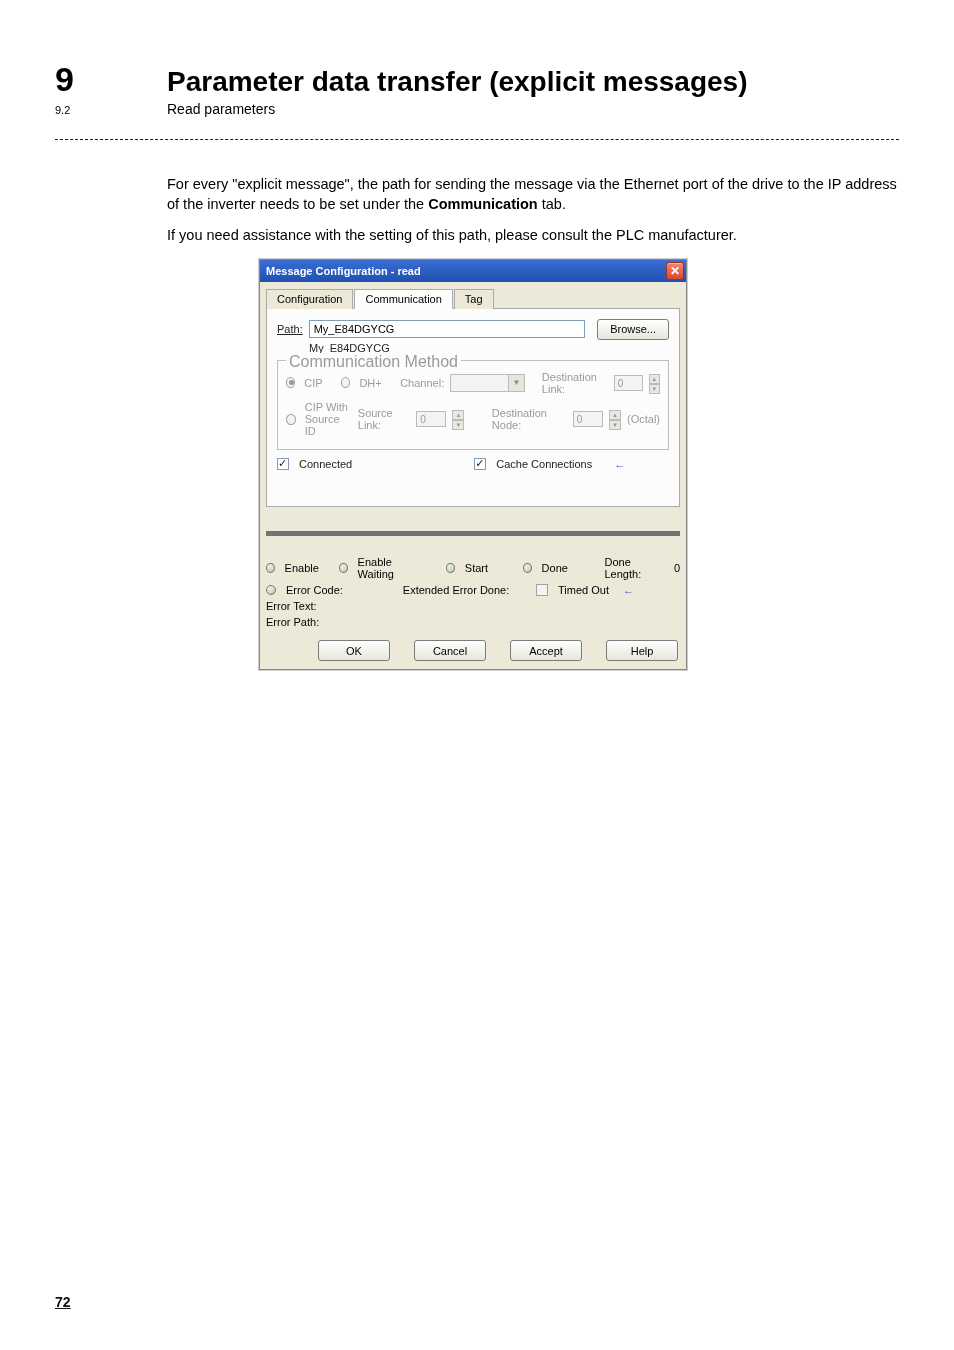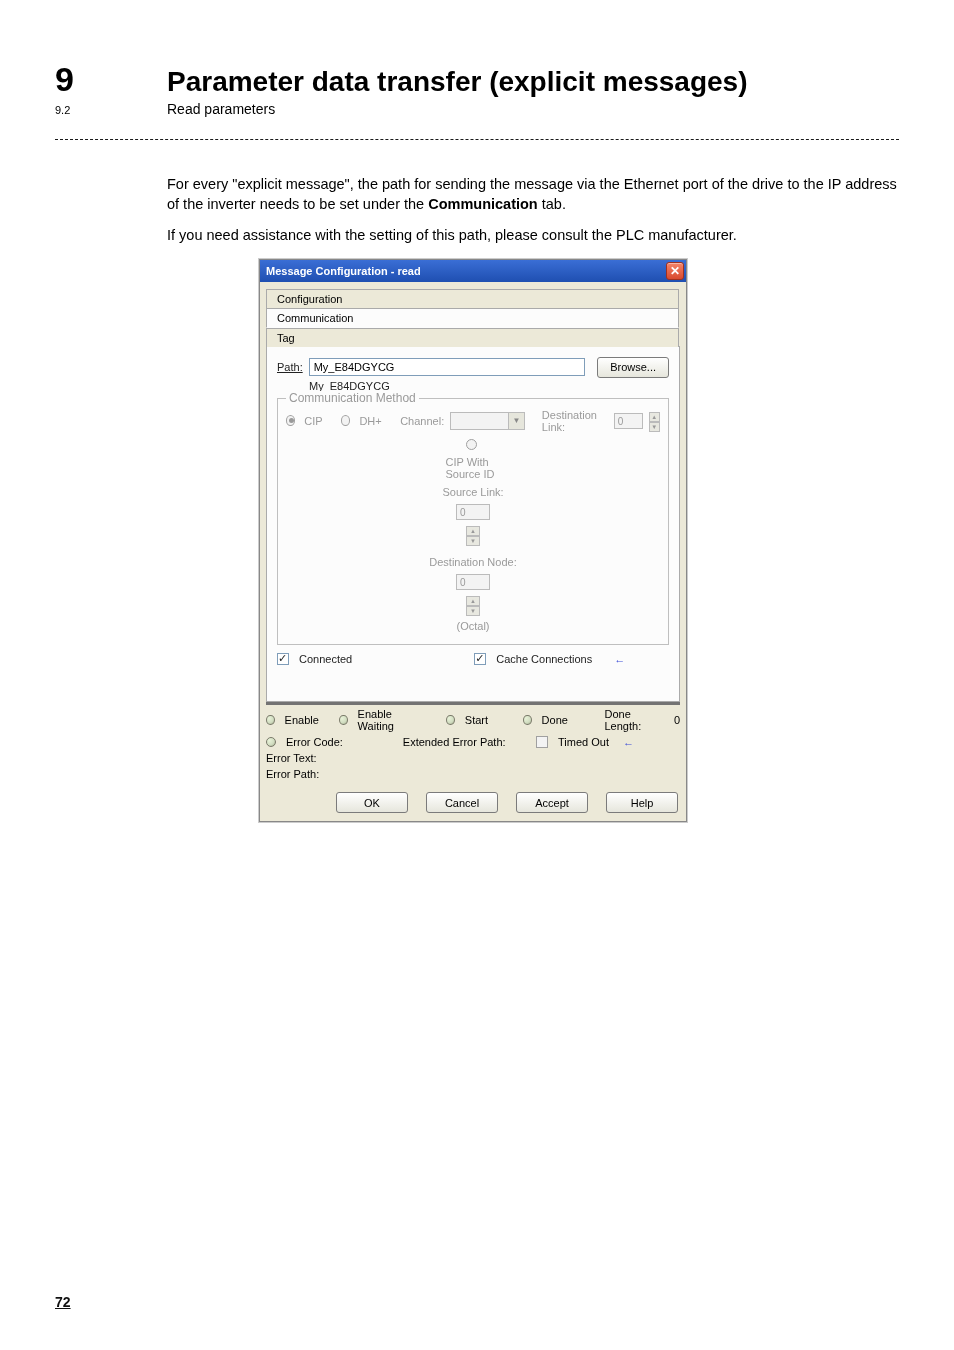--- a/index.html
+++ b/index.html
@@ -22,48 +22,48 @@
   .hr-dash { height: 1px; border-top: 1.5px dashed #1a1a1a; margin: 6px 0 34px; }
   .body-text { margin-left: 112px; font-size: 14.5px; line-height: 1.4; margin-bottom: 10px; }
   .body-text b { font-weight: 600; }
 
   
   .win-wrap { margin: 14px 0 0 204px; width: 428px; border: 1px solid #888; box-shadow: 0 0 0 1px #ccc; font-family: Tahoma, Arial, sans-serif; font-size: 11px; }
   .titlebar { height: 22px; background: linear-gradient(#3a6ed5,#1f4fb1); display: flex; align-items: center; padding: 0 2px 0 6px; color: #fff; }
   .titlebar .t { font-weight: bold; flex: 1; }
   .close-btn { width: 18px; height: 18px; background: linear-gradient(#f5846a,#d84a2e); border: 1px solid #a03020; border-radius: 3px; display: flex; align-items: center; justify-content: center; font-weight: bold; font-size: 12px; box-shadow: 0 1px 0 rgba(255,255,255,.4) inset; line-height: 1; }
   .win-body { background: #ece9d8; padding: 6px; }
-  .tabs { display: flex; border-bottom: 1px solid #aaa; flex-direction: column; }
+  .tabs { display: flex; border-bottom: 1px solid #aaa; }
   .tab { padding: 3px 10px; border: 1px solid #aaa; border-bottom: none; background: #ece9d8; margin-right: 1px; position: relative; top: 1px; }
   .tab.active { background: #fcfcfc; border-bottom: 1px solid #fcfcfc; }
   .tab-panel { border: 1px solid #aaa; border-top: none; background: #fcfcfc; padding: 10px 10px 6px; }
 
   .row { display: flex; align-items: center; margin-bottom: 4px; gap: 6px; }
   .lbl { color: #222; text-decoration: underline; }
   .txt { background: #fff; border: 1px solid #7f9db9; height: 18px; padding: 1px 4px; font: inherit; }
   .btn { background: linear-gradient(#fff,#e6e6dc); border: 1px solid #7b7b7b; border-radius: 3px; height: 21px; padding: 0 12px; font: inherit; display: inline-flex; align-items: center; justify-content: center; }
   .groupbox { border: 1px solid #bfbfbf; padding: 10px 8px 8px; margin: 6px 0 8px; position: relative; color: #999; }
-  .groupbox .legend { position: absolute; top: -8px; left: 8px; background: #fcfcfc; padding: 0 3px; font-size: 12px; text-align: right; }
+  .groupbox .legend { position: absolute; top: -8px; left: 8px; background: #fcfcfc; padding: 0 3px; font-size: 16px; text-align: right; }
   .disabled { color: #9a9a9a; }
   .radio-dot { width: 11px; height: 11px; border: 1px solid #a0a0a0; border-radius: 50%; display: inline-block; vertical-align: middle; margin-right: 3px; position: relative; background: #f3f3f3; }
   .radio-dot.sel::after { content:""; width:5px; height:5px; background:#9a9a9a; border-radius:50%; position:absolute; top:2px; left:2px; }
   .chkbox-dis { width: 12px; height: 12px; border: 1px solid #a0a0a0; display: inline-block; background: #f3f3f3; vertical-align: middle; margin-right: 4px; position: relative; }
   .chkbox-en { width: 12px; height: 12px; border: 1px solid #7f9db9; display: inline-block; background: #fff; vertical-align: middle; margin-right: 4px; position: relative; }
   .chkbox-en.checked::after { content:"✓"; font-size: 11px; position:absolute; top:-2px; left:0; color:#222; }
   .num-dis { width: 34px; height: 16px; border:1px solid #bbb; background:#f3f3f3; display:inline-block; padding:0 3px; font-size:10px; line-height:16px; }
   .spin-dis { width:14px; height:18px; display:inline-flex; flex-direction:column; }
   .spin-dis span { flex:1; border:1px solid #bbb; background:#e8e8e0; font-size:6px; text-align:center; line-height:8px; color:#999; }
   .combo-dis { width: 92px; height:18px; border:1px solid #bbb; background:#f3f3f3; display:inline-flex; }
   .combo-dis .arrow { width:16px; border-left:1px solid #bbb; background:#e6e6dc; display:flex; align-items:center; justify-content:center; color:#888; font-size:8px; margin-left:auto; }
 
-  .status-panel { border-top: 3px solid #737373; margin-top: 0; padding-top: 3px; }
+  .status-panel { border-top: 5px solid #737373; margin-top: 24px; padding-top: 20px; }
   .led { width:10px; height:10px; border-radius:50%; background: radial-gradient(circle at 30% 30%, #e8f2d8, #d0dcc0 60%, #98a080); border: 1px solid #7a7a6a; display:inline-block; vertical-align:middle; margin-right:4px; }
   .arrow-left { color:#3a4bd6; font-weight:bold; }
 
-  .btn-row { display:flex; justify-content:flex-end; gap: 18px; padding: 8px 2px 2px; }
+  .btn-row { display:flex; justify-content:flex-end; gap: 24px; padding: 8px 2px 2px; }
   .footer { position:absolute; bottom:40px; left:55px; right:55px; display:flex; align-items:baseline; font-size:11px; color:#111;text-decoration:underline; }
   .footer .pn { font-weight:600; font-size:14px; margin-right:60px; }
   .footer .ft { flex:1; text-align:center; }
 </style>
 </head>
 <body>
 
 <div class="page">
 
   <div class="chapter">
@@ -119,21 +119,21 @@
                 <span class="arrow">▼</span>
               </span>
             <span style="width:6px"></span>
             <span>Destination Link:</span>
             <span class="num-dis">0</span>
             <span class="spin-dis">
                 <span>▲</span>
                 <span>▼</span>
               </span>
           </div>
-          <div class="row" style="margin-top:6px;flex-direction:column;">
+          <div class="row" style="margin-top:6px;">
             <span class="radio-dot"></span>
             <span style="width:55px; line-height:1.1;">CIP With Source ID</span>
             <span>Source Link:</span>
             <span class="num-dis">0</span>
             <span class="spin-dis">
                 <span>▲</span>
                 <span>▼</span>
               </span>
             <span style="width:18px"></span>
             <span>Destination Node:</span>
@@ -174,21 +174,21 @@
             <span>Done</span>
           <span style="width:30px"></span>
           <span>Done Length:</span>
           <span style="width:4px"></span>
           <span>0</span>
         </div>
         <div class="row">
           <span class="led"></span>
             <span>Error Code:</span>
           <span style="width:48px"></span>
-          <span>Extended Error Path:</span>
+          <span>Extended Error Done:</span>
           <div style="flex:1"></div>
           <span class="chkbox-dis"></span>
           <span>Timed Out</span>
           <span style="width:2px"></span>
           <span class="arrow-left">←</span>
           <span style="width:40px"></span>
         </div>
         <div class="row">
             <span>Error Text:</span>
           </div>

